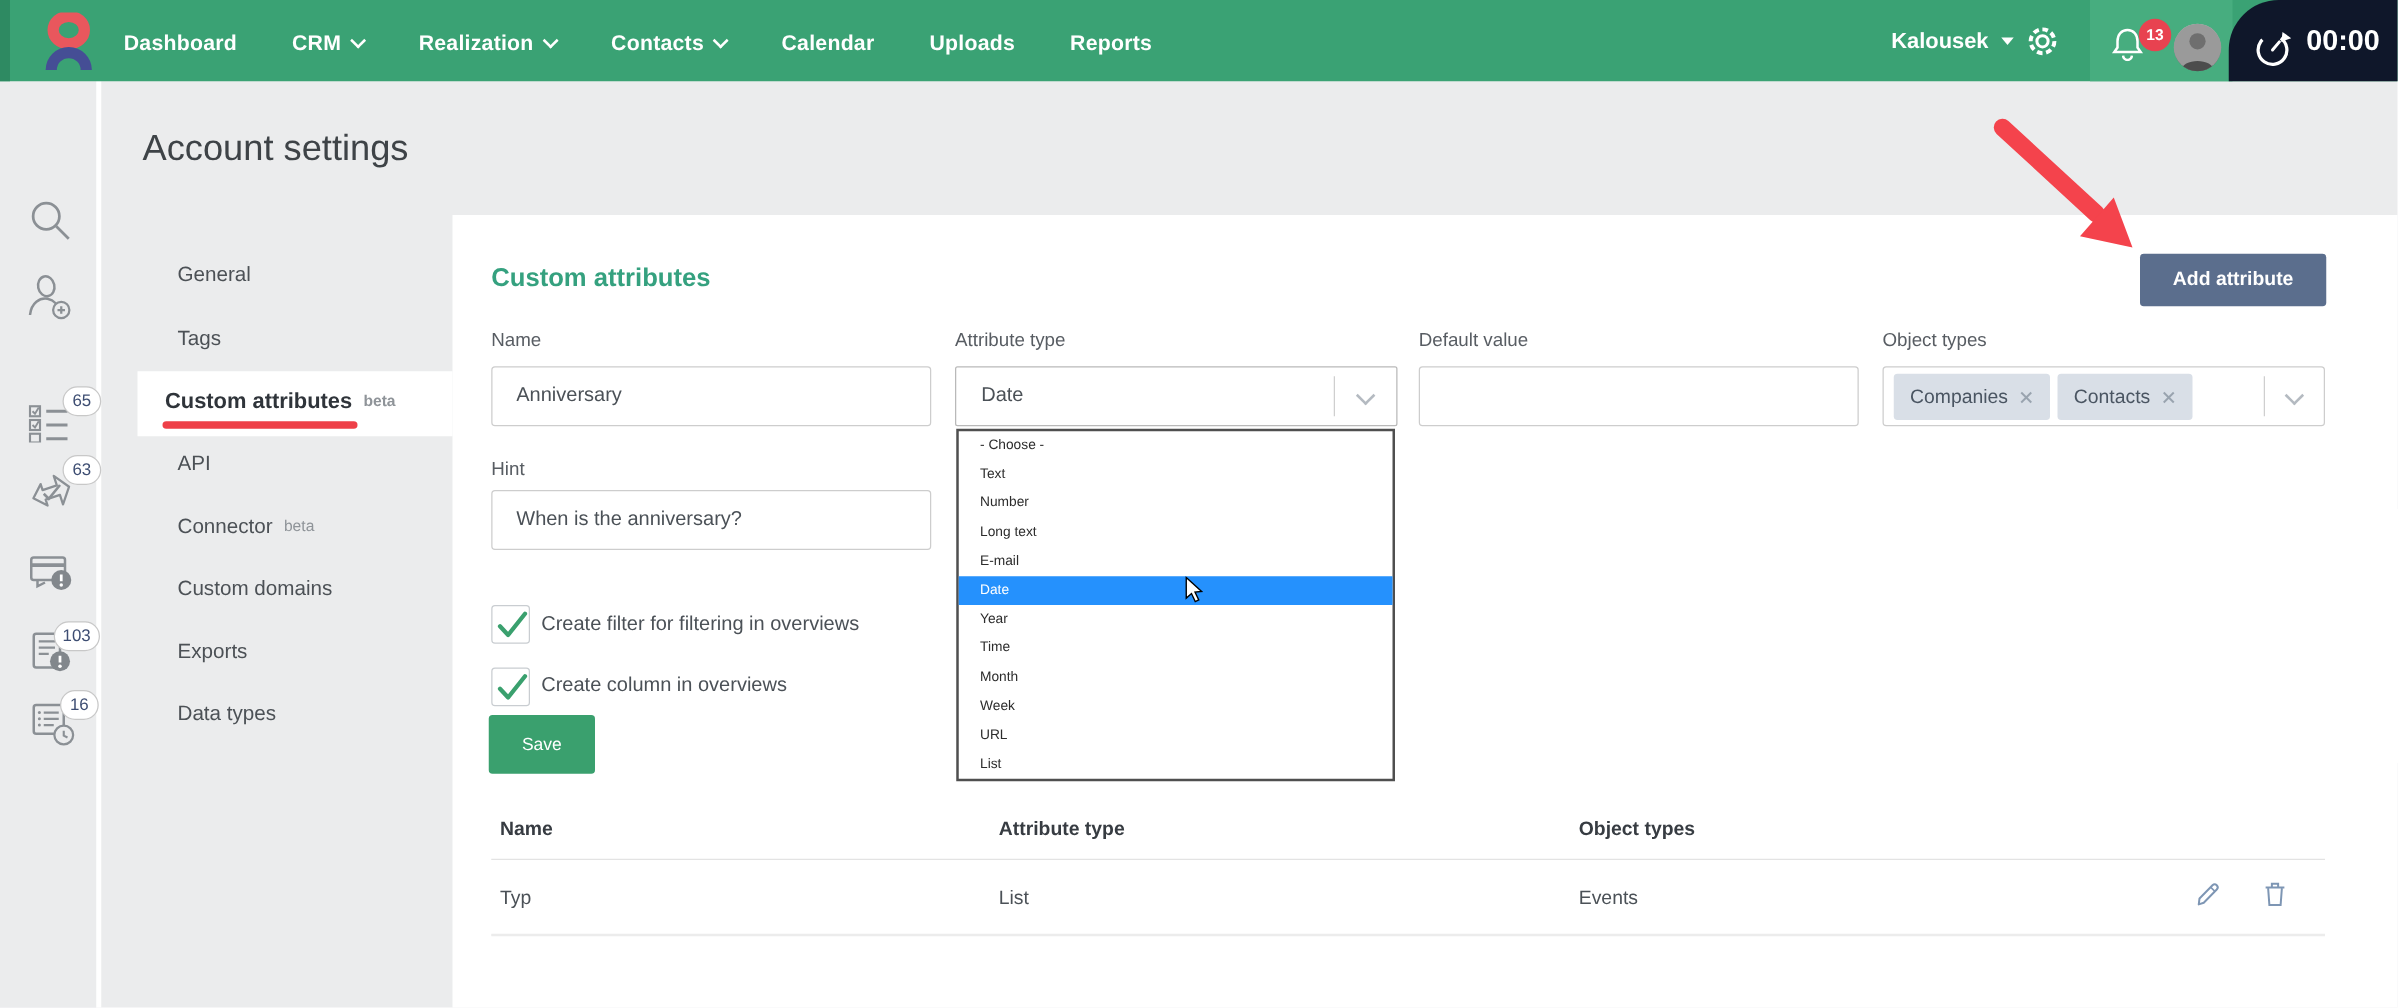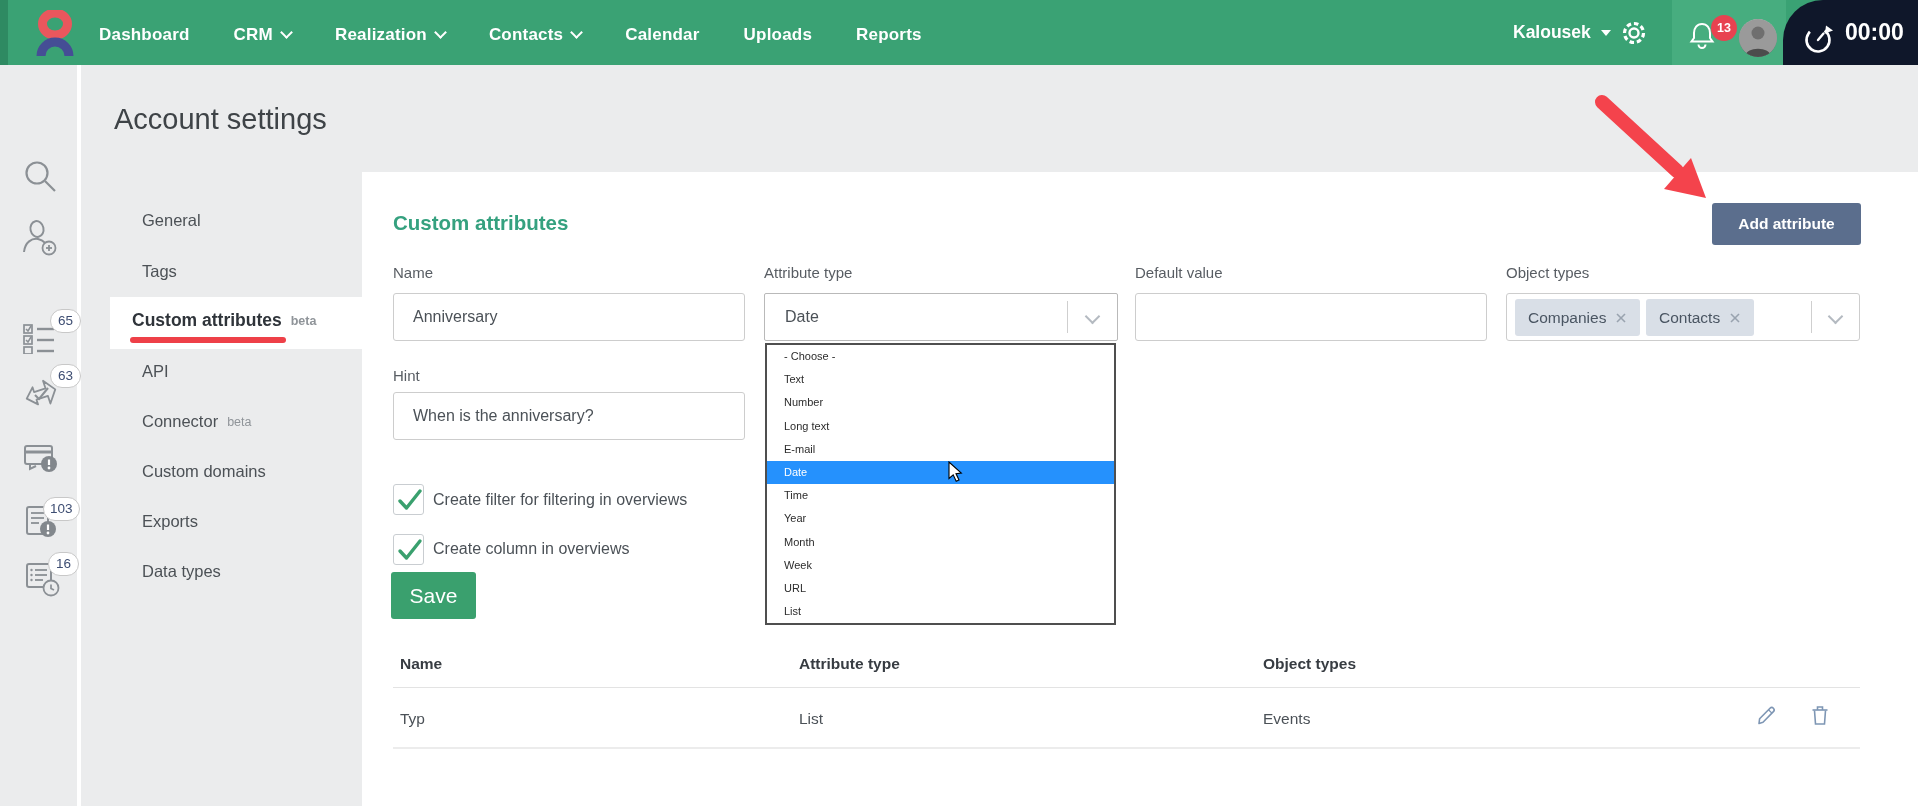--- a/index.html
+++ b/index.html
@@ -59,21 +59,21 @@
         padding:0 13px;font-size:15.5px;color:#4a5562;gap:9px;z-index:3;}
   
   .ddlist{left:765px;top:343px;width:351px;box-sizing:border-box;border:2px solid #4f4f4f;background:#fff;z-index:50;}
   .opt{height:23.2px;line-height:23.2px;padding-left:17px;font-size:11px;color:#2c2c2c;cursor:pointer;white-space:nowrap;}
   .opt.sel{background:#2591fd;color:#fff;}
   
   .cbox{position:absolute;width:31px;height:31px;box-sizing:border-box;border:1px solid #c9cdd1;border-radius:3px;
         background:#fff;cursor:pointer;z-index:2;}
   .cb-label{position:absolute;font-size:16px;color:#4b5157;z-index:2;}
   .save-btn{left:391px;top:572px;width:85px;height:47px;background:#3aa06e;border-radius:3px;color:#fff;
-        font-size:21px;text-align:center;line-height:47px;cursor:pointer;z-index:2;}
+        font-size:14px;text-align:center;line-height:47px;cursor:pointer;z-index:2;}
   
   .th{position:absolute;font-size:15.5px;font-weight:700;color:#373c42;z-index:2;}
   .td{position:absolute;font-size:15.5px;color:#4b5157;z-index:2;}
   .hr1{left:393px;top:687px;width:1467px;height:1px;background:#e3e3e3;z-index:2;}
   .hr2{left:393px;top:747px;width:1467px;height:2px;background:#ececec;z-index:2;}
   .rowicon{position:absolute;cursor:pointer;z-index:3;}
   svg{display:block;}
 </style>
 </head>
 <body>
@@ -288,22 +288,22 @@
   <span class="chev-gray" style="right:18px;top:17px;"></span>
 </div>
 
 <div class="abs ddlist">
   <div class="opt">- Choose -</div>
   <div class="opt">Text</div>
   <div class="opt">Number</div>
   <div class="opt">Long text</div>
   <div class="opt">E-mail</div>
   <div class="opt sel">Date</div>
+  <div class="opt">Year</div>
   <div class="opt">Time</div>
-  <div class="opt">Year</div>
   <div class="opt">Month</div>
   <div class="opt">Week</div>
   <div class="opt">URL</div>
   <div class="opt">List</div>
 </div>
 
 <svg class="abs" style="left:948px;top:461px;z-index:80;pointer-events:none;" width="16" height="22" viewBox="0 0 16 22">
   <path d="M1,1 L1,17.5 L5.2,13.8 L8.2,20.2 L11,18.9 L8,12.6 L13.3,12.1 Z" fill="#fff" stroke="#000" stroke-width="1.1"></path>
 </svg>
 

